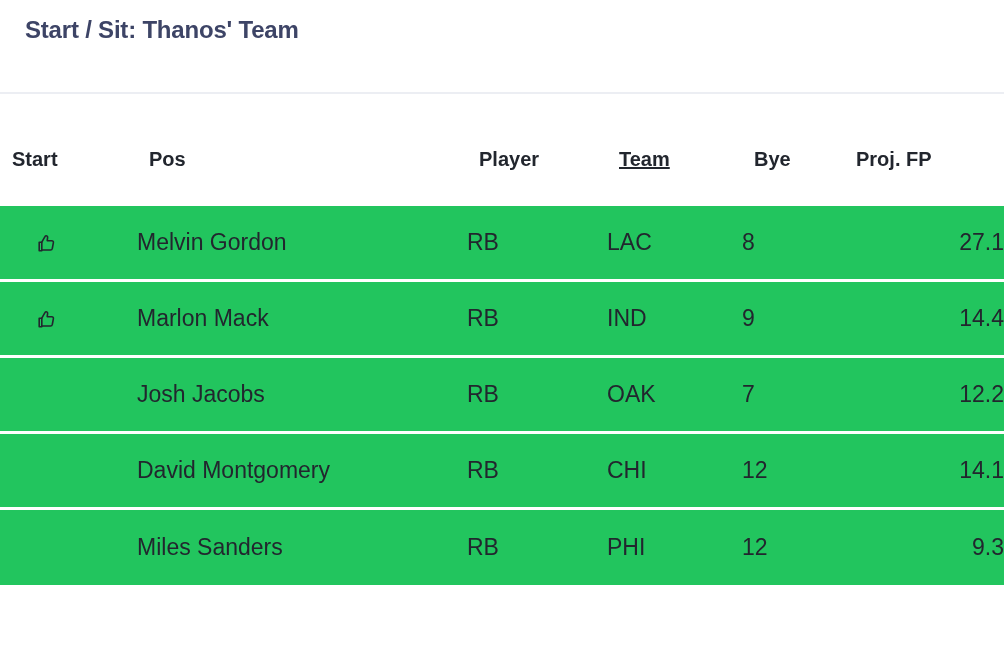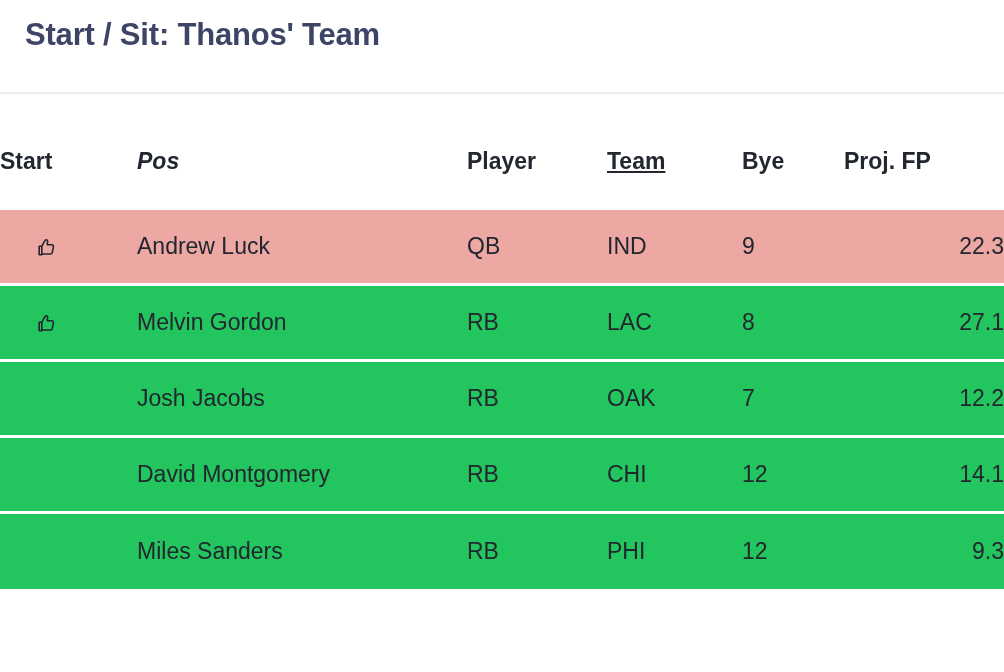--- a/index.html
+++ b/index.html
@@ -24,21 +24,21 @@
   .title-bar {
     height: 94px;
     box-sizing: border-box;
     padding: 16px 0 0 25px;
     border-bottom: 2px solid #eceef3;
     background: #ffffff;
   }
 
   .page-title {
     margin: 0;
-    font-size: 31px;
+    font-size: 24px;
     font-weight: bold;
     letter-spacing: -0.2px;
     color: #3d4466;
     line-height: 1.2;
     white-space: nowrap;
   }
 
   
   .table-wrap {
     padding-top: 54px;
@@ -52,31 +52,31 @@
   }
 
   table.roster col.c-start  { width: 137px; }
   table.roster col.c-pos    { width: 330px; }
   table.roster col.c-player { width: 140px; }
   table.roster col.c-team   { width: 135px; }
   table.roster col.c-bye    { width: 102px; }
   table.roster col.c-proj   { width: 160px; }
 
   table.roster thead th {
-    font-size: 23px;
+    font-size: 20px;
     font-weight: bold;
     color: #22262e;
     text-align: left;
-    padding: 0 0 32px 0;
+    padding: 0 0 32px 12px;
     vertical-align: bottom;
     white-space: nowrap;
   }
 
   th.h-start  { padding-left: 45px; }
-  th.h-pos    { padding-left: 0; font-style: italic; }
+  th.h-pos    { padding-left: 0; }
   th.h-player { padding-left: 0; }
   th.h-team   { padding-left: 0; text-decoration: underline; }
   th.h-bye    { padding-left: 0; }
   th.h-proj   { padding-left: 0; text-align: left; }
 
   table.roster tbody tr {
     height: 76px;
   }
 
   table.roster tbody td {
@@ -138,43 +138,43 @@
         <tr>
           <th class="h-start">Start</th>
           <th class="h-pos">Pos</th>
           <th class="h-player">Player</th>
           <th class="h-team">Team</th>
           <th class="h-bye">Bye</th>
           <th class="h-proj">Proj. FP</th>
         </tr>
       </thead>
       <tbody id="roster-body">
-          <tr class="row-start">
-            <td class="d-start"><span class="inner"><span class="thumb-icon"><svg width="24" height="24" viewBox="0 0 24 24" fill="none" stroke="#22262e" stroke-width="1.6" stroke-linecap="round" stroke-linejoin="round">
-                    <path d="M4.2 10.2h2.6v8.6H4.2z"></path>
-                    <path d="M6.8 10.2l3.3-5.8c.2-.4.6-.6 1-.6.9 0 1.6.8 1.5 1.7l-.4 3.2h4.6c1 0 1.8.9 1.6 1.9l-1.1 5.9c-.2.9-.9 1.5-1.8 1.5H6.8"></path>
-                  </svg></span></span></td>
-            <td class="d-pos">Andrew Luck</td>
-            <td class="d-player">QB</td>
-            <td class="d-team">IND</td>
-            <td class="d-bye">9</td>
-            <td class="d-proj">22.3</td>
-          </tr>
           <tr class="row-bench">
             <td class="d-start"><span class="inner"><span class="thumb-icon"><svg width="24" height="24" viewBox="0 0 24 24" fill="none" stroke="#22262e" stroke-width="1.6" stroke-linecap="round" stroke-linejoin="round">
                     <path d="M4.2 10.2h2.6v8.6H4.2z"></path>
                     <path d="M6.8 10.2l3.3-5.8c.2-.4.6-.6 1-.6.9 0 1.6.8 1.5 1.7l-.4 3.2h4.6c1 0 1.8.9 1.6 1.9l-1.1 5.9c-.2.9-.9 1.5-1.8 1.5H6.8"></path>
                   </svg></span></span></td>
             <td class="d-pos">Melvin Gordon</td>
             <td class="d-player">RB</td>
             <td class="d-team">LAC</td>
             <td class="d-bye">8</td>
             <td class="d-proj">27.1</td>
           </tr>
           <tr class="row-bench">
+            <td class="d-start"><span class="inner"><span class="thumb-icon"><svg width="24" height="24" viewBox="0 0 24 24" fill="none" stroke="#22262e" stroke-width="1.6" stroke-linecap="round" stroke-linejoin="round">
+                    <path d="M4.2 10.2h2.6v8.6H4.2z"></path>
+                    <path d="M6.8 10.2l3.3-5.8c.2-.4.6-.6 1-.6.9 0 1.6.8 1.5 1.7l-.4 3.2h4.6c1 0 1.8.9 1.6 1.9l-1.1 5.9c-.2.9-.9 1.5-1.8 1.5H6.8"></path>
+                  </svg></span></span></td>
+            <td class="d-pos">Marlon Mack</td>
+            <td class="d-player">RB</td>
+            <td class="d-team">IND</td>
+            <td class="d-bye">9</td>
+            <td class="d-proj">14.4</td>
+          </tr>
+          <tr class="row-bench">
             <td class="d-start"><span class="inner"><span class="spacer-cell"></span></span></td>
             <td class="d-pos">Josh Jacobs</td>
             <td class="d-player">RB</td>
             <td class="d-team">OAK</td>
             <td class="d-bye">7</td>
             <td class="d-proj">12.2</td>
           </tr>
           <tr class="row-bench">
             <td class="d-start"><span class="inner"><span class="spacer-cell"></span></span></td>
             <td class="d-pos">David Montgomery</td>

